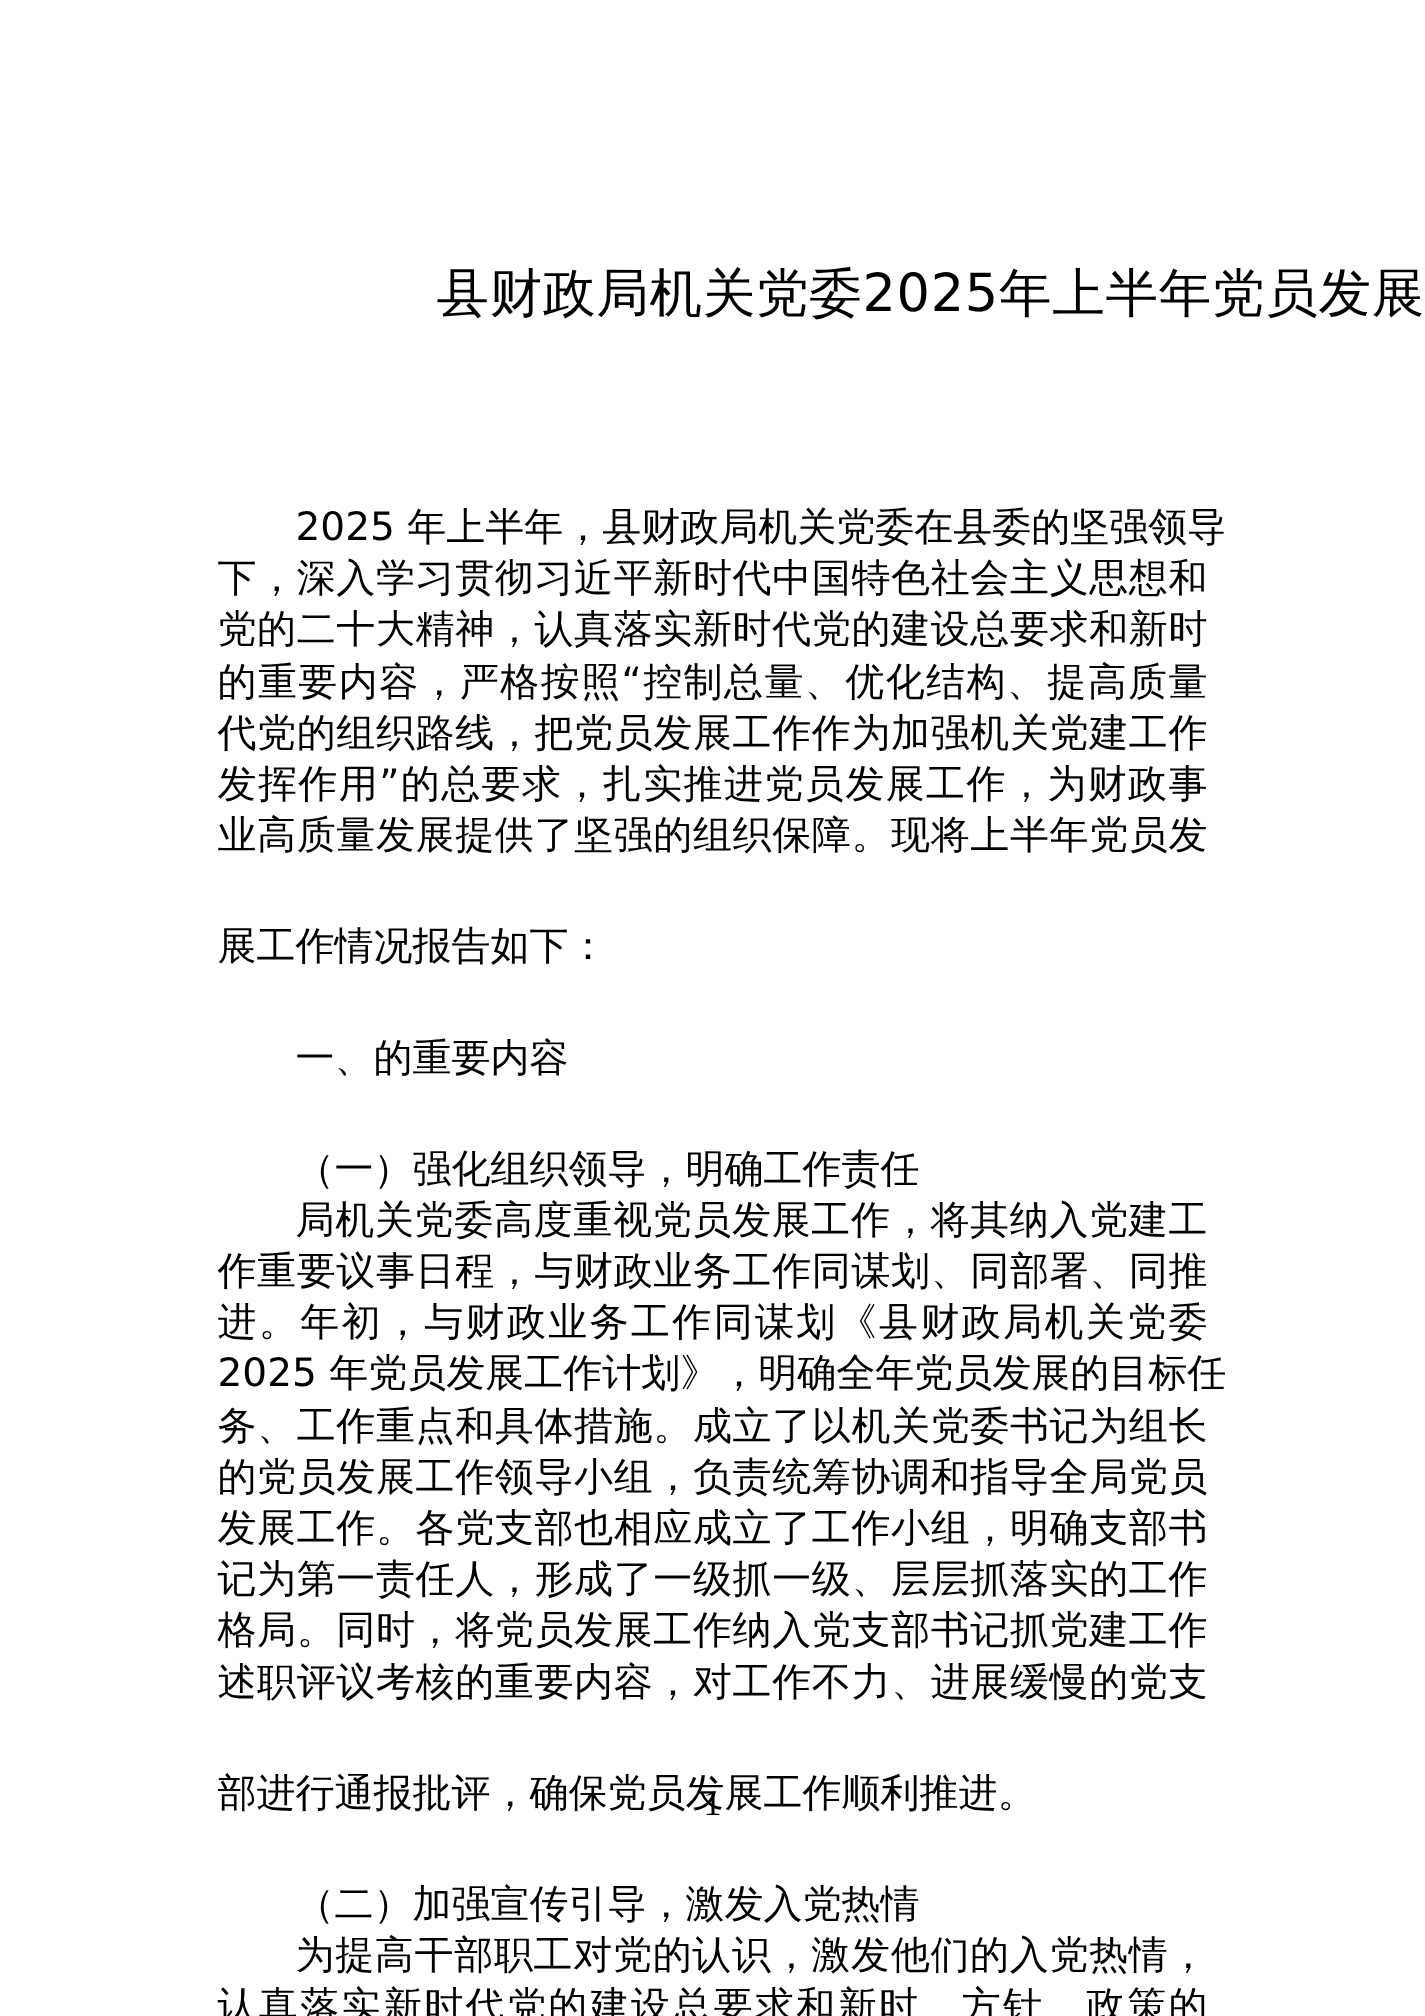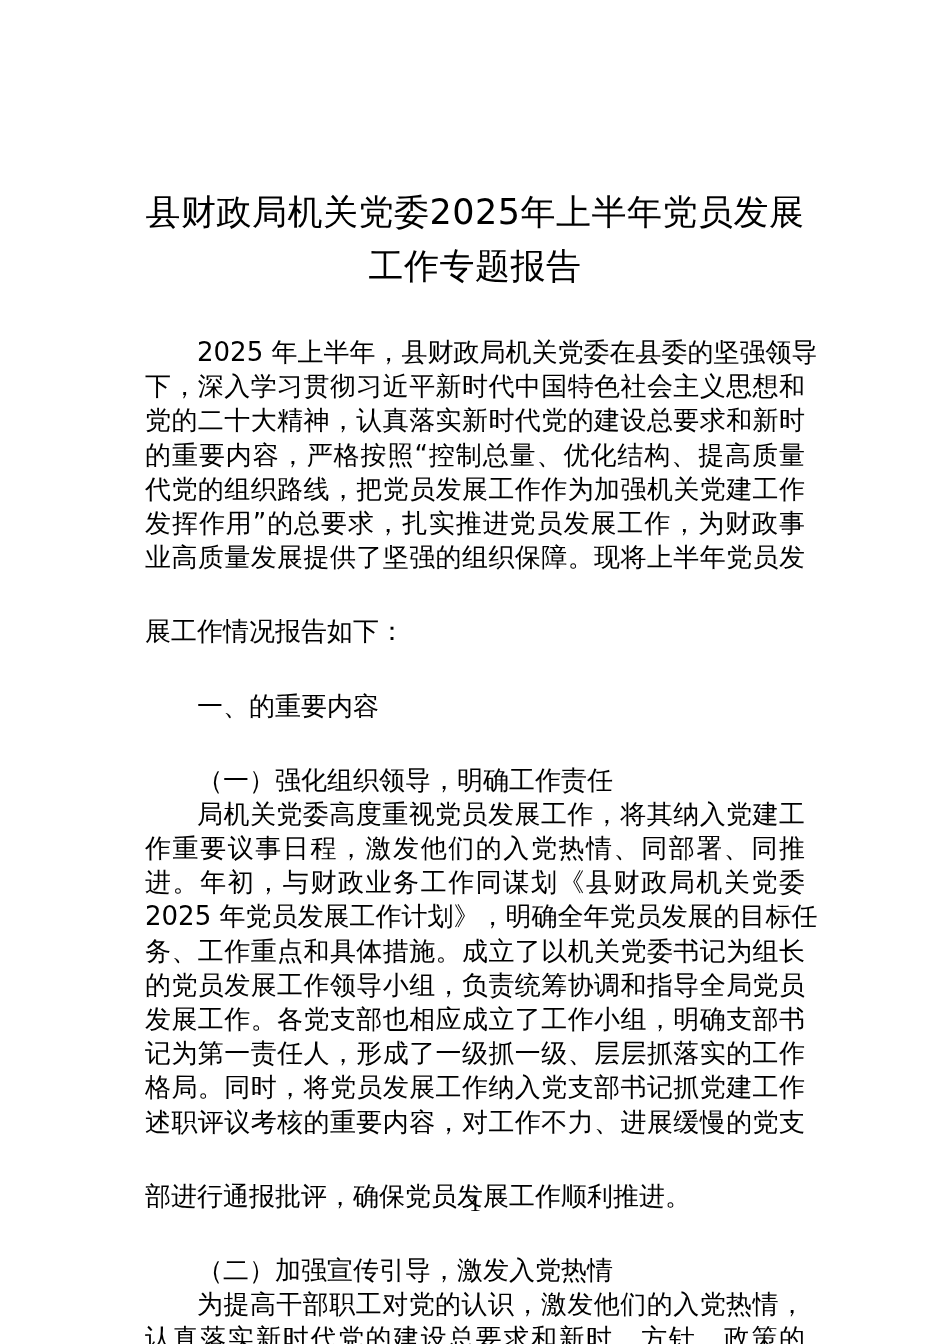--- a/index.html
+++ b/index.html
@@ -24,21 +24,21 @@
   .title {
     position: absolute;
     left: 0;
     width: 950px;
     text-align: center;
     font-size: 35px;
     line-height: 44px;
     letter-spacing: 0.5px;
     white-space: nowrap;
   }
-  .title.l1 { top: 190px; }
+  .title.l1 { top: 174px; text-align: right; }
   .title.l2 { top: 244px; }
   .body-text {
     position: absolute;
     left: 145px;
     width: 660px;
     top: 335px;
   }
   .line {
     height: 34.2px;
     line-height: 34.2px;
@@ -59,35 +59,34 @@
     font-family: "Liberation Serif", "DejaVu Serif", serif;
     font-size: 24px;
     line-height: 30px;
   }
 </style>
 </head>
 <body>
 
 <div class="page">
   <div class="title l1">县财政局机关党委2025年上半年党员发展</div>
-  <div class="title l2">工作专题报告</div>
 
   <div class="body-text" id="body-text">
       <div class="line indent">2025 年上半年，县财政局机关党委在县委的坚强领导</div>
       <div class="line">下，深入学习贯彻习近平新时代中国特色社会主义思想和</div>
       <div class="line">党的二十大精神，认真落实新时代党的建设总要求和新时</div>
       <div class="line">的重要内容，严格按照“控制总量、优化结构、提高质量</div>
       <div class="line">代党的组织路线，把党员发展工作作为加强机关党建工作</div>
       <div class="line">发挥作用”的总要求，扎实推进党员发展工作，为财政事</div>
       <div class="line">业高质量发展提供了坚强的组织保障。现将上半年党员发</div>
       <div class="line last">展工作情况报告如下：</div>
       <div class="line indent last">一、的重要内容</div>
       <div class="line indent last">（一）强化组织领导，明确工作责任</div>
       <div class="line indent">局机关党委高度重视党员发展工作，将其纳入党建工</div>
-      <div class="line">作重要议事日程，激发他们的入党热情、同部署、同推</div>
+      <div class="line">作重要议事日程，与财政业务工作同谋划、同部署、同推</div>
       <div class="line">进。年初，与财政业务工作同谋划《县财政局机关党委</div>
       <div class="line">2025 年党员发展工作计划》，明确全年党员发展的目标任</div>
       <div class="line">务、工作重点和具体措施。成立了以机关党委书记为组长</div>
       <div class="line">的党员发展工作领导小组，负责统筹协调和指导全局党员</div>
       <div class="line">发展工作。各党支部也相应成立了工作小组，明确支部书</div>
       <div class="line">记为第一责任人，形成了一级抓一级、层层抓落实的工作</div>
       <div class="line">格局。同时，将党员发展工作纳入党支部书记抓党建工作</div>
       <div class="line">述职评议考核的重要内容，对工作不力、进展缓慢的党支</div>
       <div class="line last">部进行通报批评，确保党员发展工作顺利推进。</div>
       <div class="line indent last">（二）加强宣传引导，激发入党热情</div>

